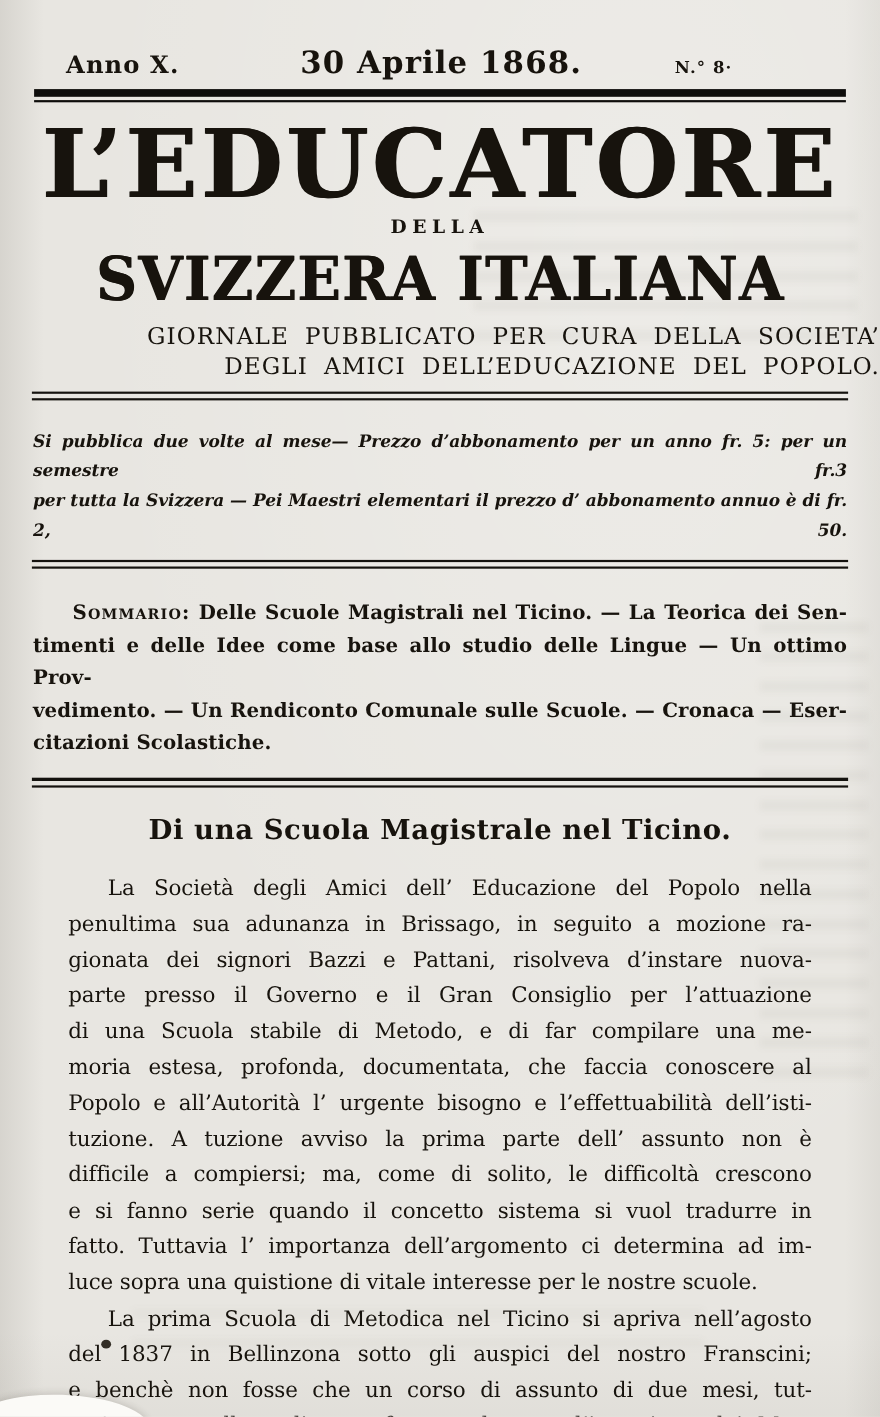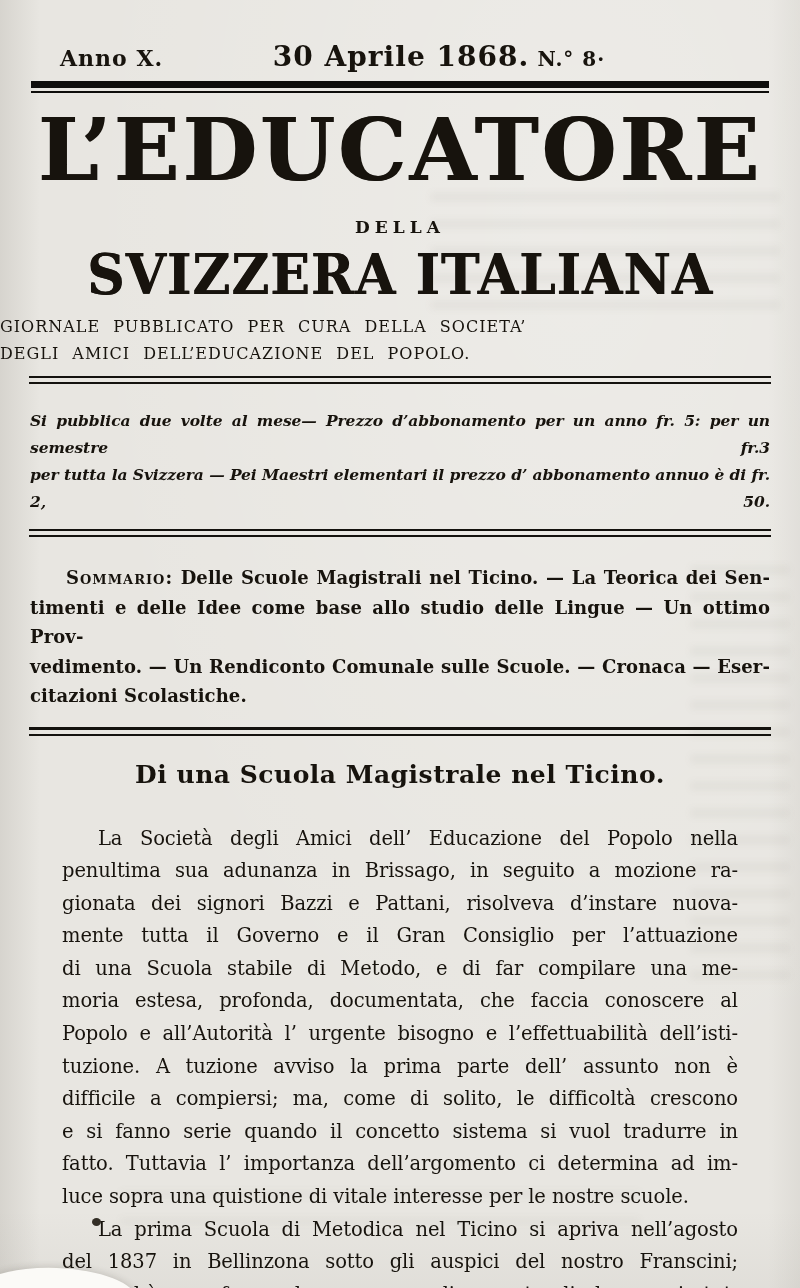--- a/index.html
+++ b/index.html
@@ -18,32 +18,32 @@
   .ghost{position:absolute;z-index:0;pointer-events:none;
     background:repeating-linear-gradient(0deg, rgba(112,106,94,0.10) 0 10px, transparent 10px 27px);
     filter:blur(3px);opacity:.55;}
   .g1{left:430px;top:180px;width:350px;height:130px;}
   .g2{left:690px;top:560px;width:100px;height:420px;}
   .g3{left:120px;top:1178px;width:520px;height:48px;opacity:.35;}
 
   .dateline{display:flex;align-items:baseline;padding:40px 58px 0 60px;position:relative;z-index:2;}
   .dateline .l{width:30%;text-align:left;font-weight:bold;font-size:22px;letter-spacing:1px;}
   .dateline .c{width:40%;text-align:center;font-weight:bold;font-size:28px;letter-spacing:1px;}
-  .dateline .r{width:30%;text-align:left;font-weight:bold;font-size:20px;letter-spacing:1px;}
+  .dateline .r{width:30%;text-align:center;font-weight:bold;font-size:15px;letter-spacing:1px;}
 
   .rule-heavy{margin:8px auto 0;width:738px;}
   .rule-heavy .bar{height:7px;background:#0e0d0b;}
   .rule-heavy .thin{height:2px;background:#0e0d0b;margin-top:3px;}
 
   .masthead{text-align:center;margin-top:14px;font-weight:bold;font-size:86px;line-height:1;
     letter-spacing:3px;text-shadow:1px 0 0 currentColor;}
-  .della{text-align:center;margin-top:24px;font-weight:bold;font-size:17px;letter-spacing:5px;}
+  .della{text-align:center;margin-top:4px;font-weight:bold;font-size:17px;letter-spacing:5px;}
   .svizzera{text-align:center;margin-top:10px;font-weight:bold;font-size:52px;line-height:1;
     letter-spacing:1px;text-shadow:0.6px 0 0 currentColor;transform:scaleY(1.06);transform-origin:top;}
-  .giornale{text-align:left;margin-top:14px;font-size:16px;line-height:27px;
+  .giornale{text-align:right;margin-top:14px;font-size:21px;line-height:27px;
     letter-spacing:1px;word-spacing:7px;}
 
   .rule-double{margin:0 auto;width:742px;}
   .rule-double .a{height:2px;background:#14120e;}
   .rule-double .b{height:2px;background:#14120e;margin-top:4px;}
   .rd1{margin-top:9px;}
   .rd2{margin-top:6px;}
   .rd3{margin-top:8px;}
   .rd3 .a{height:3px;}
 
@@ -52,21 +52,21 @@
   .line.indent{text-indent:36px;}
   .sc{font-variant:small-caps;letter-spacing:1px;}
 
   .subscription{padding:23px 30px 8px;font-style:italic;font-weight:600;
     font-size:15.5px;letter-spacing:-0.1px;}
   .subscription .line{line-height:27px;}
 
   .sommario{padding:26px 30px 8px;font-weight:bold;font-size:18px;letter-spacing:0.1px;}
   .sommario .line{line-height:29.5px;}
 
-  .article-title{text-align:center;margin:24px 0 18px;font-weight:bold;font-size:25px;letter-spacing:0.5px;}
+  .article-title{text-align:center;margin:24px 0 7px;font-weight:bold;font-size:25px;letter-spacing:0.5px;}
 
   .body-text{padding:16px 62px 0;font-size:19.5px;letter-spacing:-0.1px;}
   .body-text .line{line-height:32.6px;}
 
   .ink-spot{position:absolute;left:92px;top:1218px;width:9px;height:8px;border-radius:50%;
     background:#332e26;filter:blur(0.6px);z-index:2;}
   .corner-curl{position:absolute;left:-24px;bottom:-16px;width:160px;height:36px;background:#fbfaf7;
     border-radius:55% 55% 0 0 / 85% 85% 0 0;transform:rotate(2deg);
     box-shadow:0 -2px 6px rgba(60,55,45,0.15);z-index:2;}
 </style>
@@ -128,21 +128,21 @@
       <div class="b"></div>
   </div>
 
   <h3 class="article-title">Di una Scuola Magistrale nel Ticino.</h3>
 
   <div class="body-text">
 
   <div class="line indent">La Società degli Amici dell’ Educazione del Popolo nella</div>
       <div class="line">penultima sua adunanza in Brissago, in seguito a mozione ra-</div>
       <div class="line">gionata dei signori Bazzi e Pattani, risolveva d’instare nuova-</div>
-      <div class="line">mente tutta il Governo e il Gran Consiglio per l’attuazione</div>
+      <div class="line">parte presso il Governo e il Gran Consiglio per l’attuazione</div>
       <div class="line">di una Scuola stabile di Metodo, e di far compilare una me-</div>
       <div class="line">moria estesa, profonda, documentata, che faccia conoscere al</div>
       <div class="line">Popolo e all’Autorità l’ urgente bisogno e l’effettuabilità dell’isti-</div>
       <div class="line">tuzione. A tuzione avviso la prima parte dell’ assunto non è</div>
       <div class="line">difficile a compiersi; ma, come di solito, le difficoltà crescono</div>
       <div class="line">e si fanno serie quando il concetto sistema si vuol tradurre in</div>
       <div class="line">fatto. Tuttavia l’ importanza dell’argomento ci determina ad im-</div>
       <div class="line end">luce sopra una quistione di vitale interesse per le nostre scuole.</div>
       <div class="line indent">La prima Scuola di Metodica nel Ticino si apriva nell’agosto</div>
       <div class="line">del 1837 in Bellinzona sotto gli auspici del nostro Franscini;</div>

